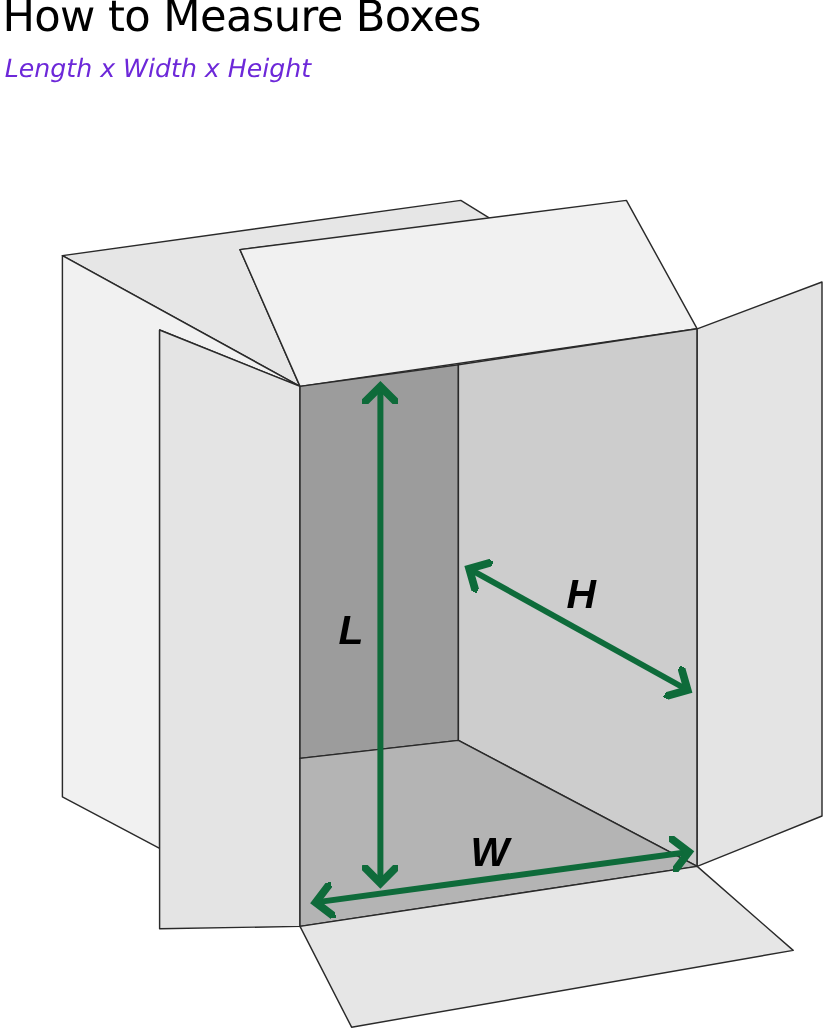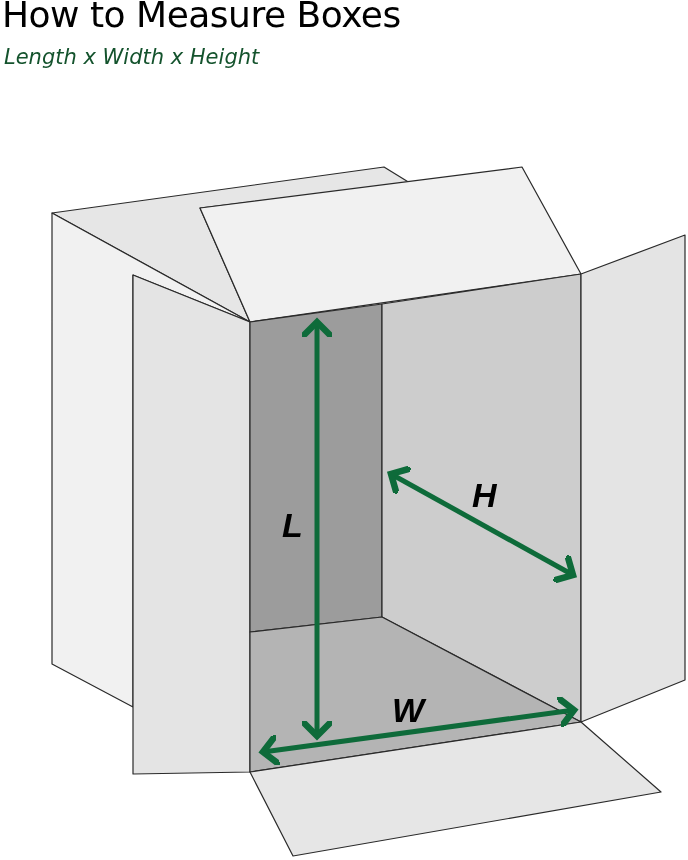--- a/index.html
+++ b/index.html
@@ -6,21 +6,21 @@
     body { width: 688px; height: 860px; position: relative; overflow: hidden; }
     .title {
       position: absolute; left: 2px; top: -6px;
       font-family: "DejaVu Sans", sans-serif;
       font-size: 36px; color: #000; letter-spacing: -0.5px;
       white-space: nowrap;
     }
     .subtitle {
       position: absolute; left: 4px; top: 45px;
       font-family: "DejaVu Sans", sans-serif;
-      font-style: italic; font-size: 21px; color: #14532d;
+      font-style: italic; font-size: 21px; color: #6d28d9;
       white-space: nowrap;
     }
     svg.diagram { position: absolute; left: 0; top: 0; }
     .edge { stroke: #2a2a2a; stroke-width: 1.2; stroke-linejoin: round; }
     .lbl { font-family: "Liberation Sans", sans-serif; font-weight: bold; font-style: italic; font-size: 34px; fill: #000; }
   </style>
 </head>
 <body>
 
 <div class="title">How to Measure Boxes</div>

